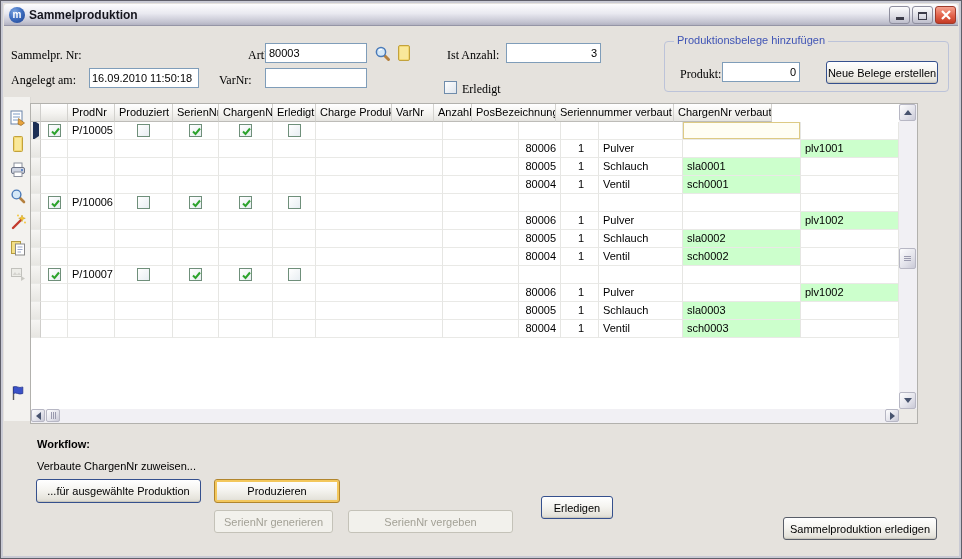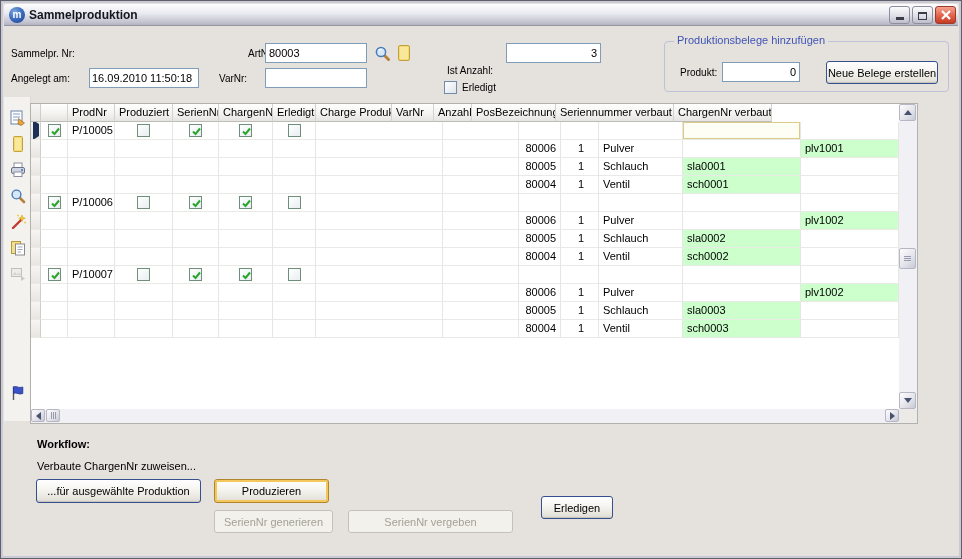--- a/index.html
+++ b/index.html
@@ -17,21 +17,21 @@
   .winbtns{margin-left:auto;display:flex;gap:2px;padding-right:2px;}
   .wbtn{width:21px;height:18px;border:1px solid #8e8e9e;border-radius:3px;
     background:linear-gradient(180deg,#fcfcfd 0%,#dcdce4 60%,#bdbdcb 100%);
     display:flex;align-items:flex-end;justify-content:center;cursor:default;}
   .wbtn .minbar{width:8px;height:3px;background:#3c3c49;margin-bottom:3px;}
   .wbtn .maxbox{width:9px;height:8px;border:1px solid #3c3c49;border-top-width:2px;margin-bottom:3px;}
   .wbtn.close{background:linear-gradient(180deg,#f4a28f 0%,#e2614a 55%,#c43a24 100%);border-color:#9e3a2a;
     align-items:center;}
   .wbtn.close svg{display:block;}
   
-  .lbl{position:absolute;font-size:10px;color:#000;}
+  .lbl{position:absolute;font-size:12px;color:#000;font-family:Liberation Serif, serif;}
   .tb{position:absolute;height:20px;border:1px solid #7f9db9;background:#fff;font:11px "Liberation Sans",sans-serif;
       padding:0 3px;color:#000;}
   .tb.num{text-align:right;}
   .iconbtn{position:absolute;width:20px;height:20px;display:flex;align-items:center;justify-content:center;}
   .xpcheck{position:absolute;width:13px;height:13px;border:1px solid #6f8cab;
       background:linear-gradient(135deg,#fefefe,#dfe5ec);}
   
   .groupbox{position:absolute;left:663px;top:40px;width:285px;height:51px;border:1px solid #bcc3d9;border-radius:4px;}
   .groupbox .legend{position:absolute;left:9px;top:-8px;background:#e5e2dd;padding:0 3px;font-size:11px;color:#3f54b5;}
   
@@ -119,21 +119,21 @@
       <path d="M6 6.5 A3 3 0 0 1 9 5.5" stroke="#fff" stroke-width="1.2" fill="none"></path>
     </svg>
   </div>
   <div class="iconbtn" style="left:393px;top:42px;">
     <svg width="14" height="18" viewBox="0 0 14 18">
       <rect x="1.5" y="1.5" width="11" height="15" rx="1.5" fill="#f3d873" stroke="#c2a23c"></rect>
       <rect x="3" y="3" width="8" height="12" fill="#f9e89a"></rect>
     </svg>
   </div>
 
-  <span class="lbl" style="left:446px;top:64px;">Ist Anzahl:</span>
+  <span class="lbl" style="left:446px;top:47px;">Ist Anzahl:</span>
   <input class="tb num" style="left: 505px; top: 42px; width: 95px;" value="3">
 
   <span class="xpcheck" style="left:443px;top:80px;"></span>
   <span class="lbl" style="left:461px;top:81px;">Erledigt</span>
 
   <div class="groupbox">
     <span class="legend">Produktionsbelege hinzufügen</span>
     <span class="lbl" style="left:15px;top:25px;">Produkt:</span>
     <input class="tb num" style="left: 57px; top: 20px; width: 78px;" value="0">
     <div class="xpbtn" style="left:161px;top:19px;width:112px;height:23px;">Neue Belege erstellen</div>
@@ -461,20 +461,21 @@
           <span class="tri-rt"></span>
         </div>
     </div>
     <div class="corner"></div>
   </div>
 
   <div class="wftitle">Workflow:</div>
   <div class="wfsub">Verbaute ChargenNr zuweisen...</div>
 
   <div class="xpbtn" style="left:35px;top:478px;width:165px;height:24px;">...für ausgewählte Produktion</div>
-  <div class="xpbtn focused" style="left:213px;top:478px;width:115px;height:24px;">Produzieren</div>
+  <div class="xpbtn focused" style="left:213px;top:478px;width:126px;height:24px;">Produzieren</div>
 
   <div class="xpbtn disabled" style="left:213px;top:509px;width:119px;height:23px;">SerienNr generieren</div>
   <div class="xpbtn disabled" style="left:347px;top:509px;width:165px;height:23px;">SerienNr vergeben</div>
 
   <div class="xpbtn" style="left:540px;top:495px;width:72px;height:23px;">Erledigen</div>
+  <div class="xpbtn gray" style="left:782px;top:516px;width:154px;height:23px;">Sammelproduktion erledigen</div>
 
 </div>
 
 </body></html>

